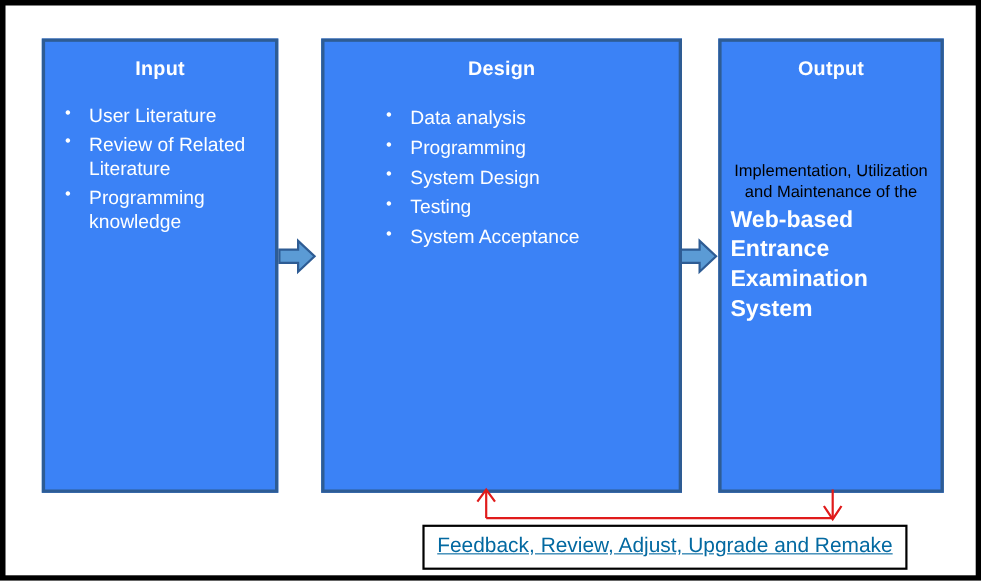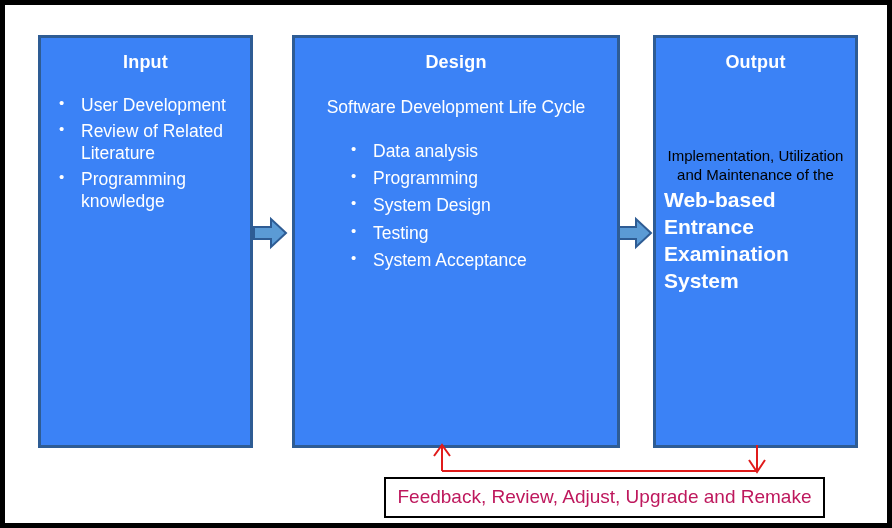--- a/index.html
+++ b/index.html
@@ -118,54 +118,54 @@
   .feedback-box {
     position: absolute;
     background: #ffffff;
     border: 2px solid #000000;
     box-sizing: border-box;
     display: flex;
     align-items: center;
     justify-content: center;
   }
   .feedback-text {
-    color: #be185d;
+    color: #0369a1;
     font-size: 19px;
     line-height: 1.2;
     white-space: nowrap;
+    text-decoration: underline;
   }
 
   .loop-svg {
     position: absolute;
     pointer-events: none;
   }
 </style>
 </head>
 <body>
 
 <div class="page">
 
   <div class="box" id="input-box" style="left:33px; top:30px; width:215px; height:413px;">
     <div class="box-title">Input</div>
     <ul class="bullets">
-      <li>User Development</li>
+      <li>User Literature</li>
       <li>Review of Related Literature</li>
       <li>Programming knowledge</li>
     </ul>
   </div>
 
   <div class="block-arrow" style="left:247px; top:210px;">
     <svg width="36" height="36" viewBox="0 0 36 36">
       <polygon points="2,12 19,12 19,4 34,18 19,32 19,24 2,24" fill="#5B9BD5" stroke="#2E5C94" stroke-width="2" stroke-linejoin="miter"></polygon>
     </svg>
   </div>
 
   <div class="box" id="process-box" style="left:287px; top:30px; width:328px; height:413px;">
     <div class="box-title">Design</div>
-    <div class="box-subtitle">Software Development Life Cycle</div>
     <ul class="bullets">
       <li>Data analysis</li>
       <li>Programming</li>
       <li>System Design</li>
       <li>Testing</li>
       <li>System Acceptance</li>
     </ul>
   </div>
 
   <div class="block-arrow" style="left:612px; top:210px;">

